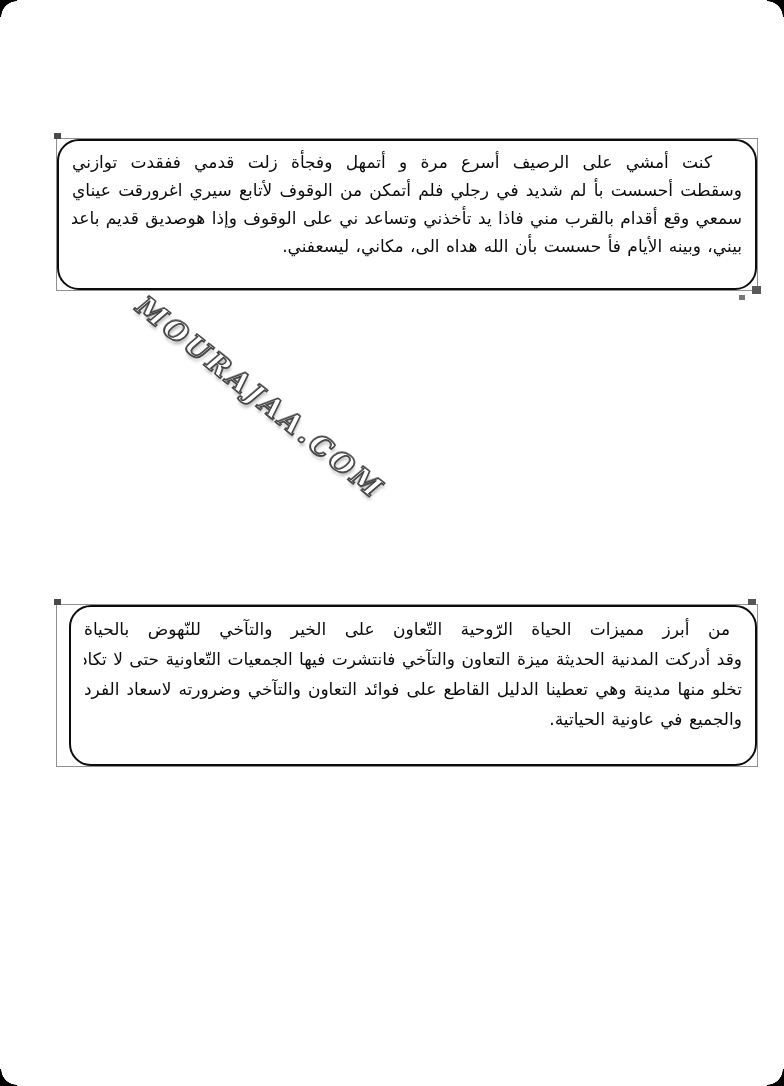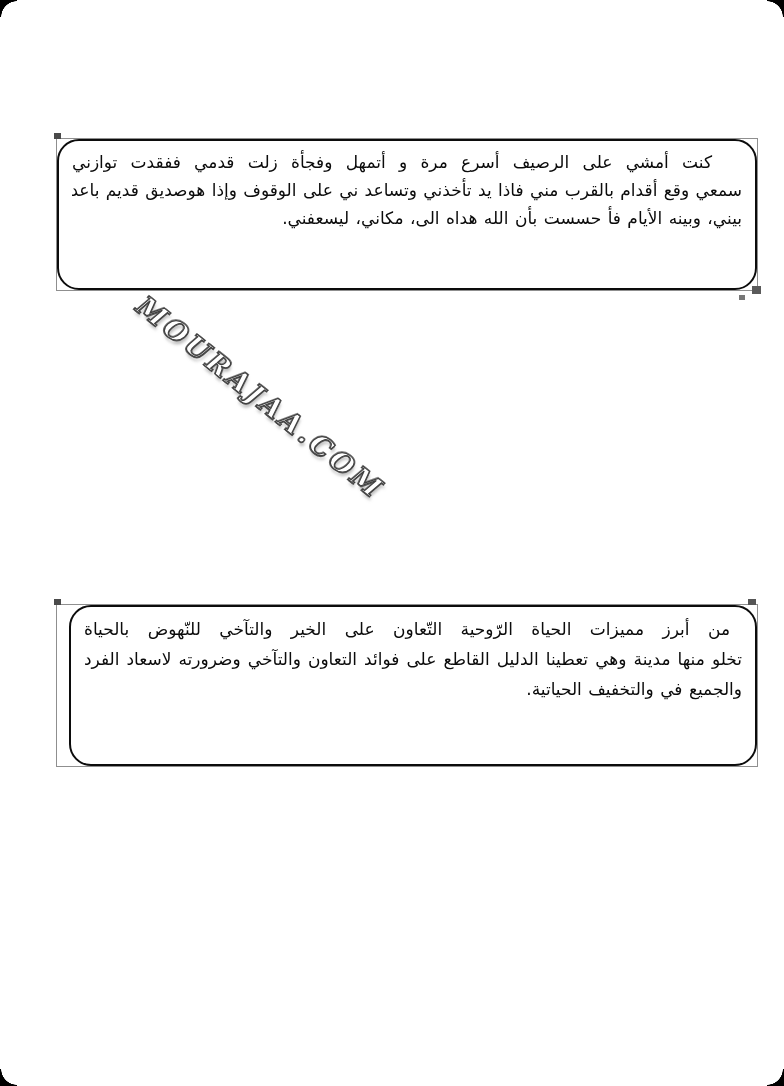--- a/index.html
+++ b/index.html
@@ -62,32 +62,34 @@
 <div class="page">
 
   <div class="corner tl"></div>
   <div class="corner tr"></div>
   <div class="corner bl"></div>
   <div class="corner br"></div>
 
   <div class="textbox box1">
     <div class="textbox-inner">
       <div class="tline indent-lg">كنت أمشي على الرصيف أسرع مرة و أتمهل وفجأة زلت قدمي ففقدت توازني</div>
+      <div class="tline">وسقطت أحسست بأ لم شديد في رجلي فلم أتمكن من الوقوف لأتابع سيري اغرورقت  عيناي</div>
       <div class="tline">سمعي وقع أقدام بالقرب مني فاذا يد تأخذني وتساعد ني على الوقوف وإذا هوصديق قديم باعدت</div>
       <div class="tline last">بيني، وبينه الأيام فأ حسست بأن الله هداه الى، مكاني، ليسعفني.</div>
     </div>
   </div>
 
   <div class="watermark">MOURAJAA.COM</div>
 
   <div class="textbox box2">
     <div class="textbox-inner">
       <div class="tline indent-sm">من أبرز  مميزات الحياة  الرّوحية التّعاون على الخير والتآخي للنّهوض بالحياة</div>
+      <div class="tline">وقد أدركت المدنية الحديثة ميزة التعاون والتآخي فانتشرت فيها الجمعيات التّعاونية حتى لا تكاد</div>
       <div class="tline">تخلو منها مدينة وهي تعطينا الدليل القاطع على فوائد التعاون والتآخي وضرورته لاسعاد الفرد</div>
-      <div class="tline last">والجميع في والتخفيف الحياتية.</div>
+      <div class="tline last">والجميع في عاونية الحياتية.</div>
     </div>
   </div>
 
   <div class="artifact a1"></div>
   <div class="artifact a2"></div>
   <div class="artifact a3"></div>
   <div class="artifact a4"></div>
   <div class="artifact a5"></div>
 
 </div>

